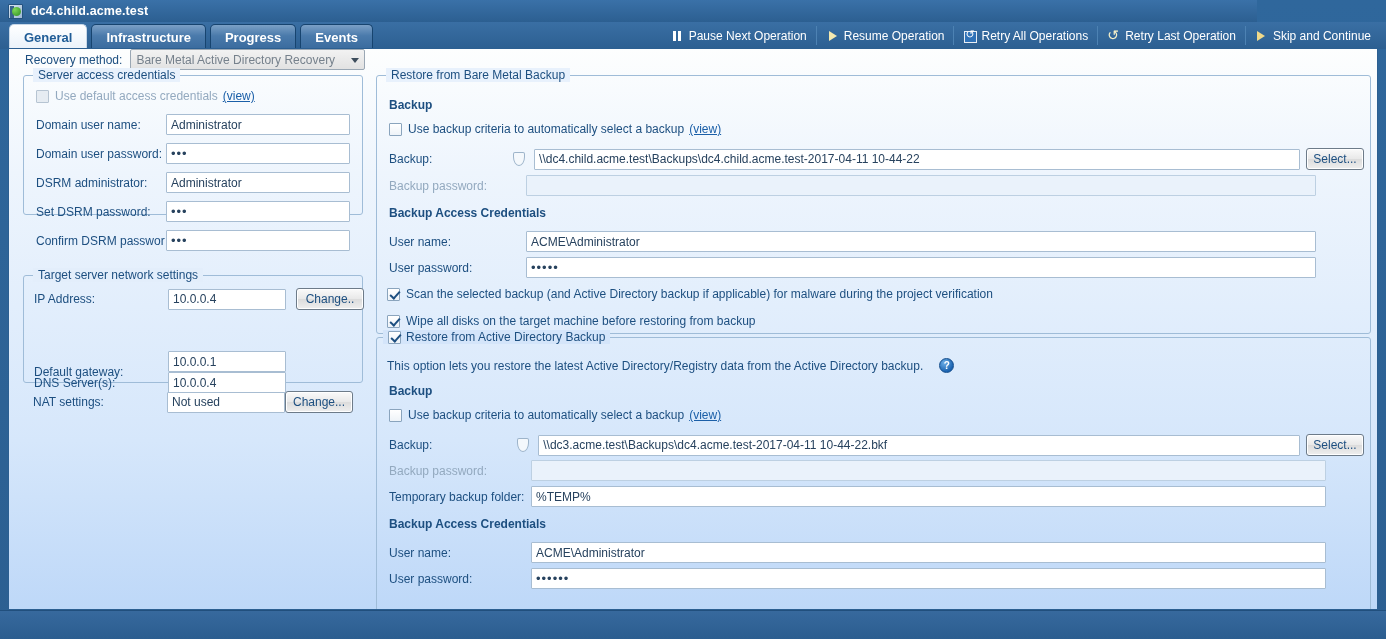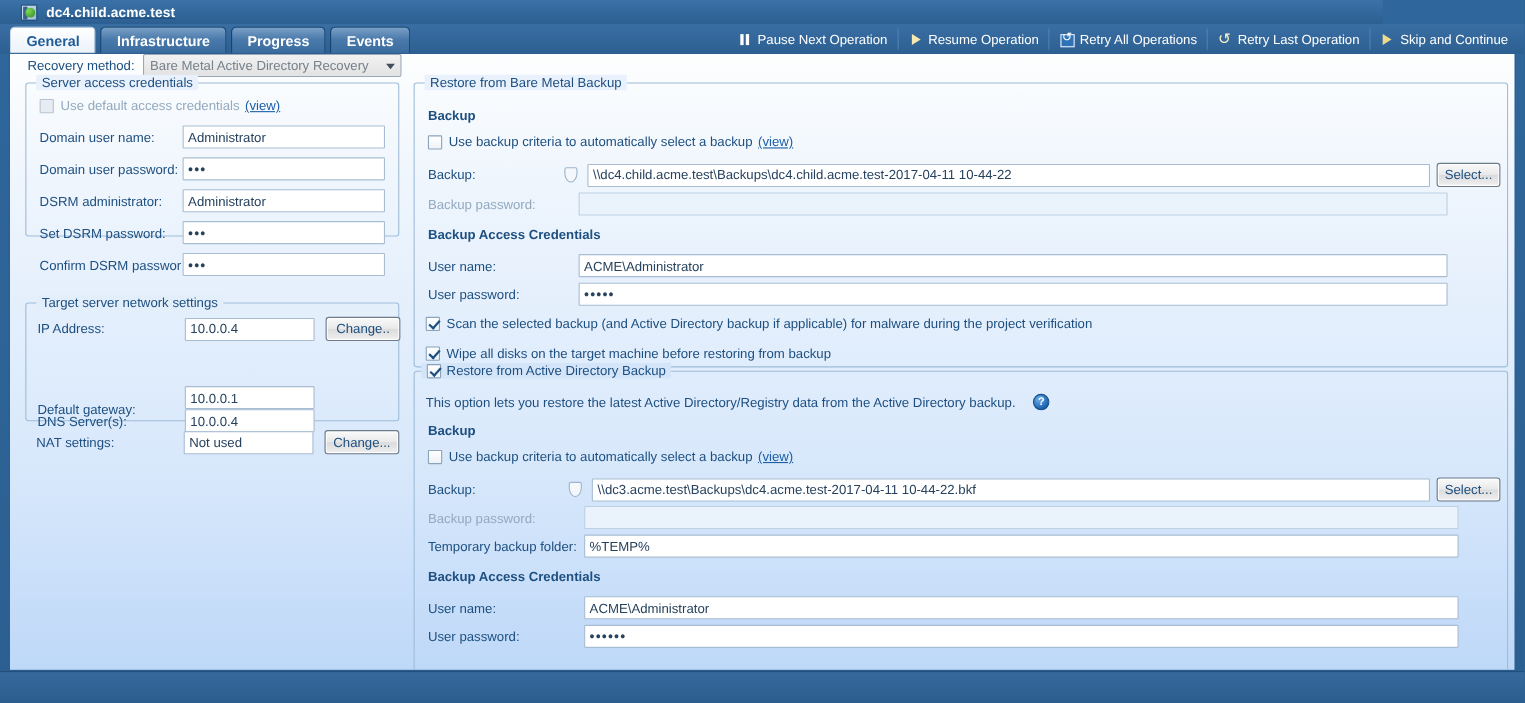--- a/index.html
+++ b/index.html
@@ -17,22 +17,21 @@
     width: 1386px; height: 639px;
     background: linear-gradient(180deg, #2f679c 0%, #2c5f91 100%);
   }
 
   
   .titlebar {
     position: absolute; top: 0; left: 0;
     width: 1257px; height: 22px;
     background: linear-gradient(180deg, #3a71a8 0%, #2c5f91 100%);
     display: flex; align-items: center;
-    padding-left: 19px;
-    text-decoration: underline;
+    padding-left: 8px;
   }
   .titlebar .app-icon {
     width: 15px; height: 15px;
     margin-right: 8px;
     position: relative;
     background: linear-gradient(135deg,#d8e4f0 0%, #9db8d4 100%);
     border: 1px solid #24527f;
     border-radius: 1px;
     overflow: hidden;
   }
@@ -368,21 +367,21 @@
 
       <div class="row" style="left:10px; top:96px;">
         <span class="lbl" style="width:134px;">DNS Server(s):</span>
         <span class="txt" style="width:118px;">10.0.0.4</span>
       </div>
     </div>
 
     <div class="row" style="left:24px; top:342px;">
       <span class="lbl" style="width:134px;">NAT settings:</span>
       <span class="txt" style="width:118px;">Not used</span>
-      <span class="btn" style="width:68px; margin-left:10px;">Change...</span>
+      <span class="btn" style="width:68px; ">Change...</span>
     </div>
 
     <div class="group" style="left:367px; top:26px; width:995px; height:259px;">
       <div class="legend shaded">Restore from Bare Metal Backup</div>
 
       <div class="hdr-bold" style="position:absolute; left:12px; top:22px;">Backup</div>
 
       <div class="row" style="left:12px; top:46px;">
         <span class="cb"></span>
         <span class="lbl">Use backup criteria to automatically select a backup</span>

